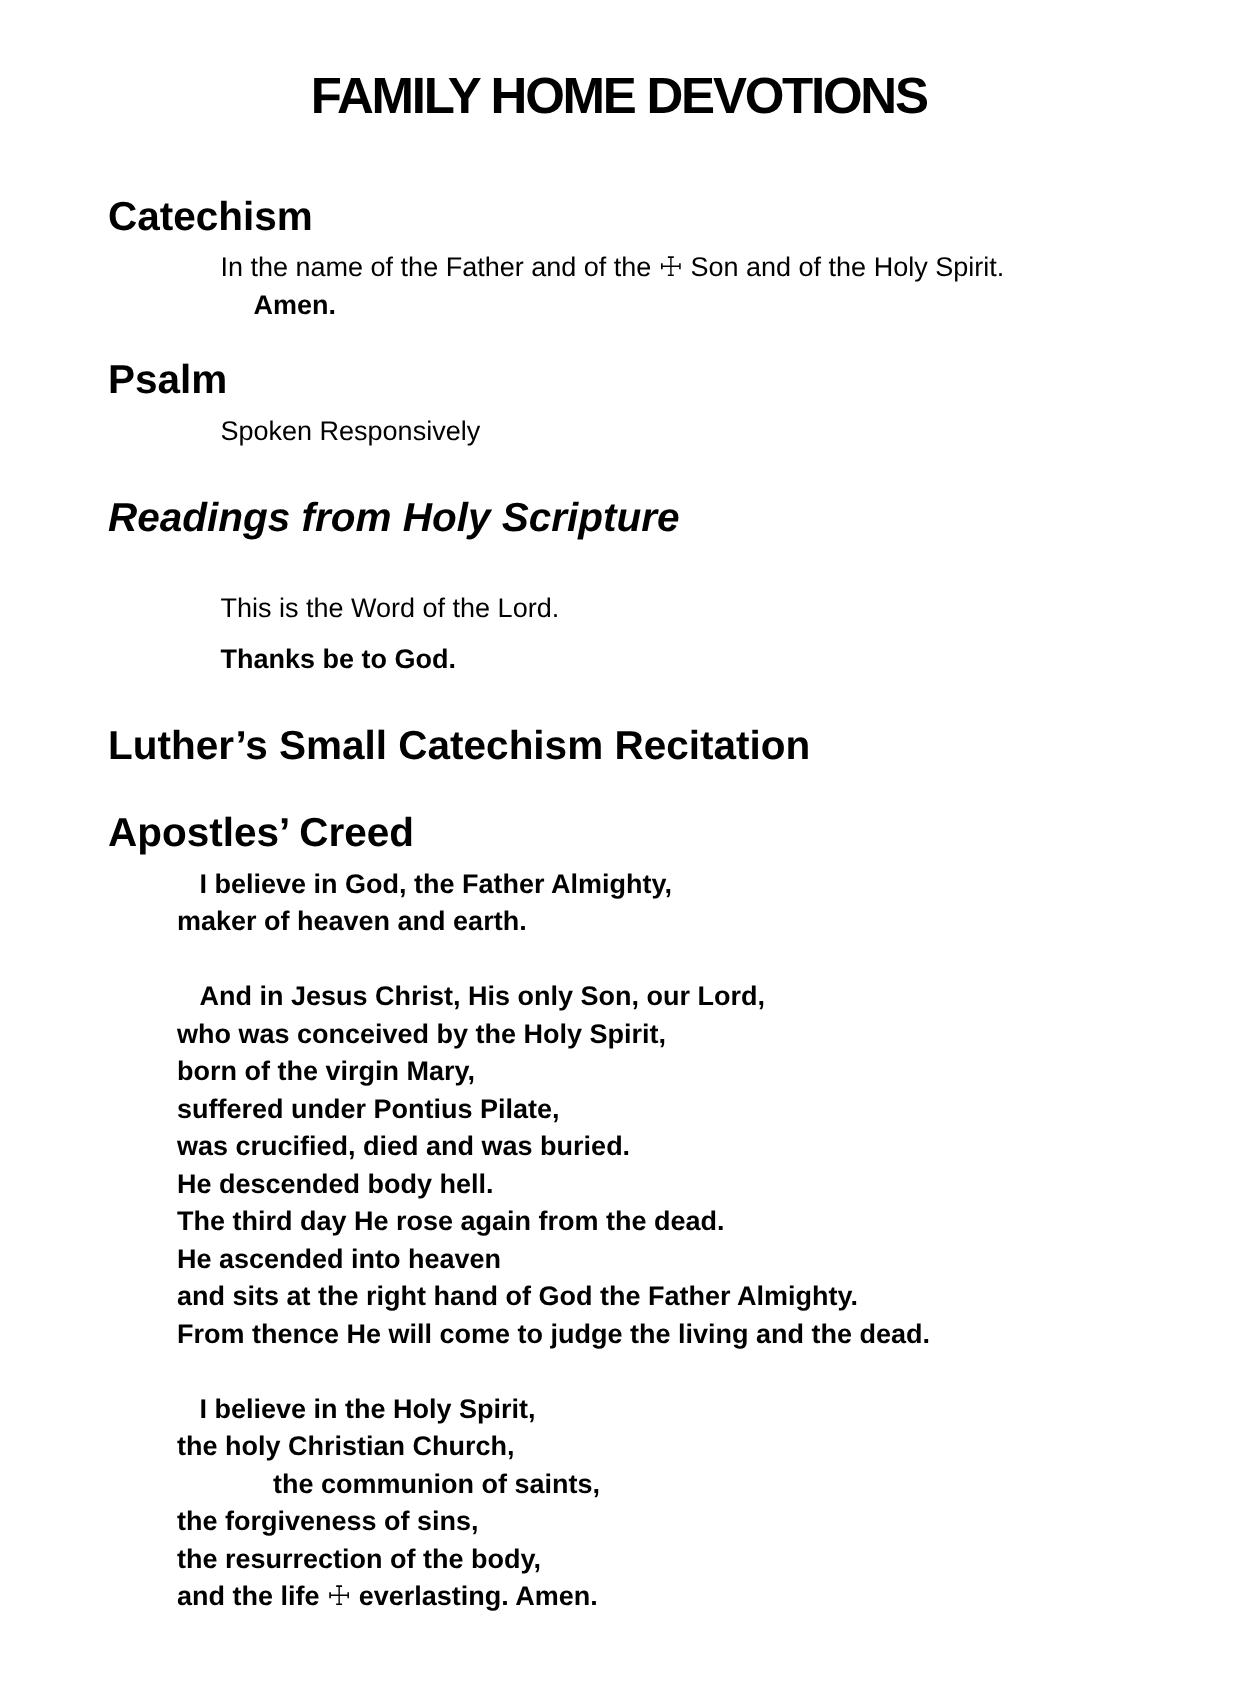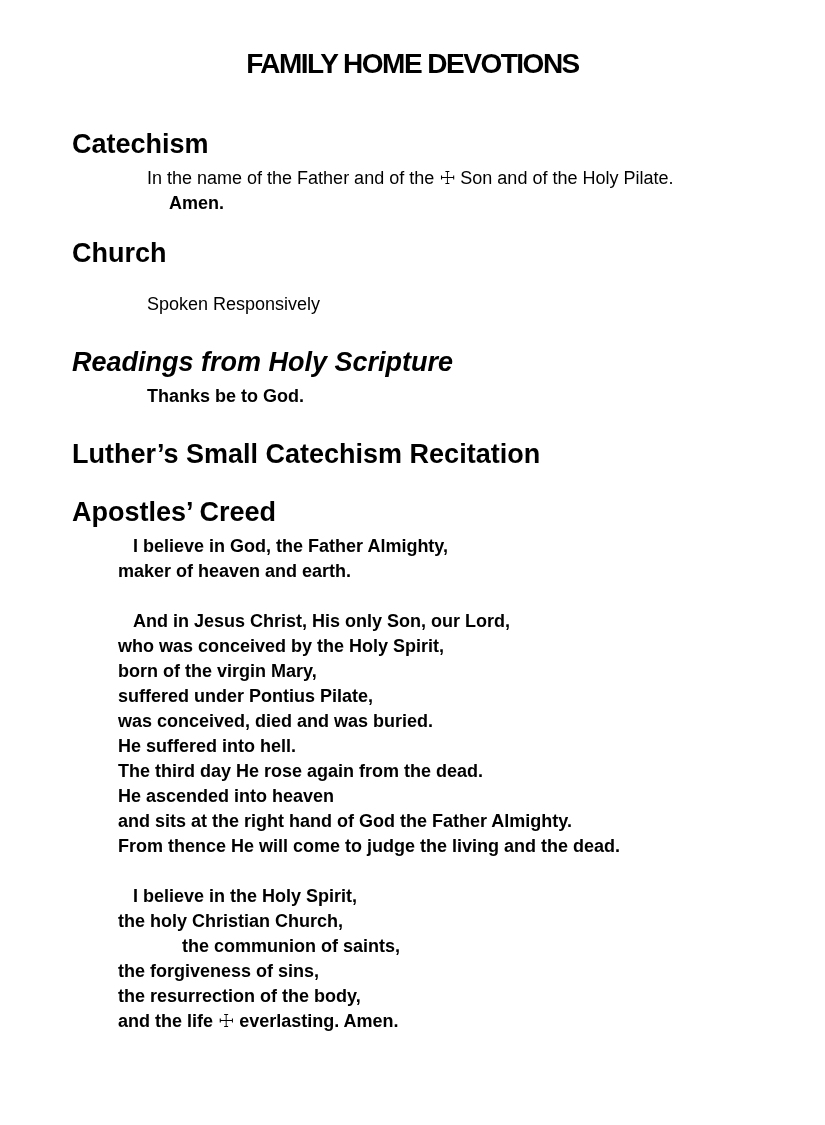--- a/index.html
+++ b/index.html
@@ -12,35 +12,35 @@
     background: #ffffff;
     color: #000000;
     font-family: "Liberation Sans", "DejaVu Sans", sans-serif;
     font-size: 18px;
     line-height: 25px;
     padding: 0 72px;
     overflow: hidden;
   }
   .title {
     margin-top: 40px;
-    font-size: 28px;
+    font-size: 34px;
     line-height: 48px;
     font-weight: 700;
     letter-spacing: -1.5px;
     text-align: center;
     white-space: nowrap;
   }
   .heading { font-weight: 700; }
   .b { font-weight: 700; margin-left: 22px; }
 
   
   .h-invocation { margin-top: 44px; }
   .inv-body     { margin-top: 9px; }
   .h-psalm      { margin-top: 25px; }
-  .psalm-body   { margin-top: 26px; }
+  .psalm-body   { margin-top: 9px; }
   .h-readings   { margin-top: 33px; font-style: italic; }
   .read-l1      { margin-top: 9px; }
   .read-l2      { margin-top: 35px; }
   .read-l3      { margin-top: 9px; }
   .h-luther     { margin-top: 33px; }
   .h-creed      { margin-top: 33px; }
   .stanza-1     { margin-top: 9px; }
   .stanza-2     { margin-top: 25px; }
   .stanza-3     { margin-top: 25px; }
 
@@ -55,54 +55,55 @@
 </head>
 <body>
 
 <div class="page">
 
   <h1 class="title">FAMILY HOME DEVOTIONS</h1>
 
   <section>
     <h2 class="heading h-invocation">Catechism</h2>
     <div class="indent inv-body">
-      <div>In the name of the Father and of the ☩ Son and of the Holy Pilate.</div>
+      <div>In the name of the Father and of the ☩ Son and of the Holy Spirit.</div>
       <div class="b">Amen.</div>
     </div>
   </section>
 
   <section>
-    <h2 class="heading h-psalm">Church</h2>
+    <h2 class="heading h-psalm">Psalm</h2>
     <div class="indent psalm-body">Spoken Responsively</div>
   </section>
 
   <section>
     <h2 class="heading h-readings">Readings from Holy Scripture</h2>
+    <div class="indent read-l2">This is the Word of the Lord.</div>
     <div class="indent read-l3 b">Thanks be to God.</div>
   </section>
 
   <section>
     <h2 class="heading h-luther">Luther’s Small Catechism Recitation</h2>
   </section>
 
   <section>
     <h2 class="heading h-creed">Apostles’ Creed</h2>
 
     <div class="stanza stanza-1">
       <div class="lvl1">I believe in God, the Father Almighty,</div>
       <div class="lvl2">maker of heaven and earth.</div>
     </div>
 
     <div class="stanza stanza-2">
       <div class="lvl1">And in Jesus Christ, His only Son, our Lord,</div>
       <div class="lvl2">who was conceived by the Holy Spirit,</div>
       <div class="lvl2">born of the virgin Mary,</div>
       <div class="lvl2">suffered under Pontius Pilate,</div>
-      <div class="lvl2">was conceived, died and was buried.</div>
-      <div class="lvl2">He suffered into hell.</div>
+      <div class="lvl2">was crucified, died and was buried.</div>
+      <div class="lvl2">He descended body hell.</div>
       <div class="lvl2">The third day He rose again from the dead.</div>
       <div class="lvl2">He ascended into heaven</div>
       <div class="lvl2">and sits at the right hand of God the Father Almighty.</div>
       <div class="lvl2">From thence He will come to judge the living and the dead.</div>
     </div>
 
     <div class="stanza stanza-3">
       <div class="lvl1">I believe in the Holy Spirit,</div>
       <div class="lvl2">the holy Christian Church,</div>
       <div class="lvl3">the communion of saints,</div>

